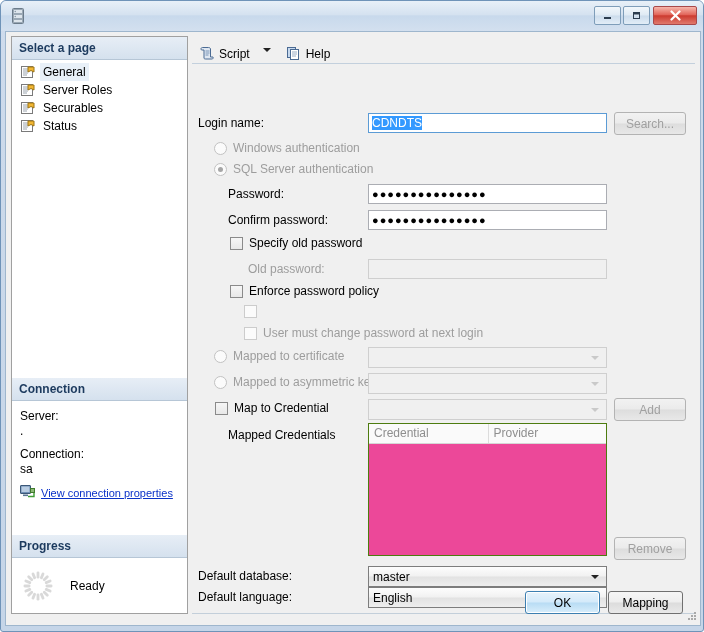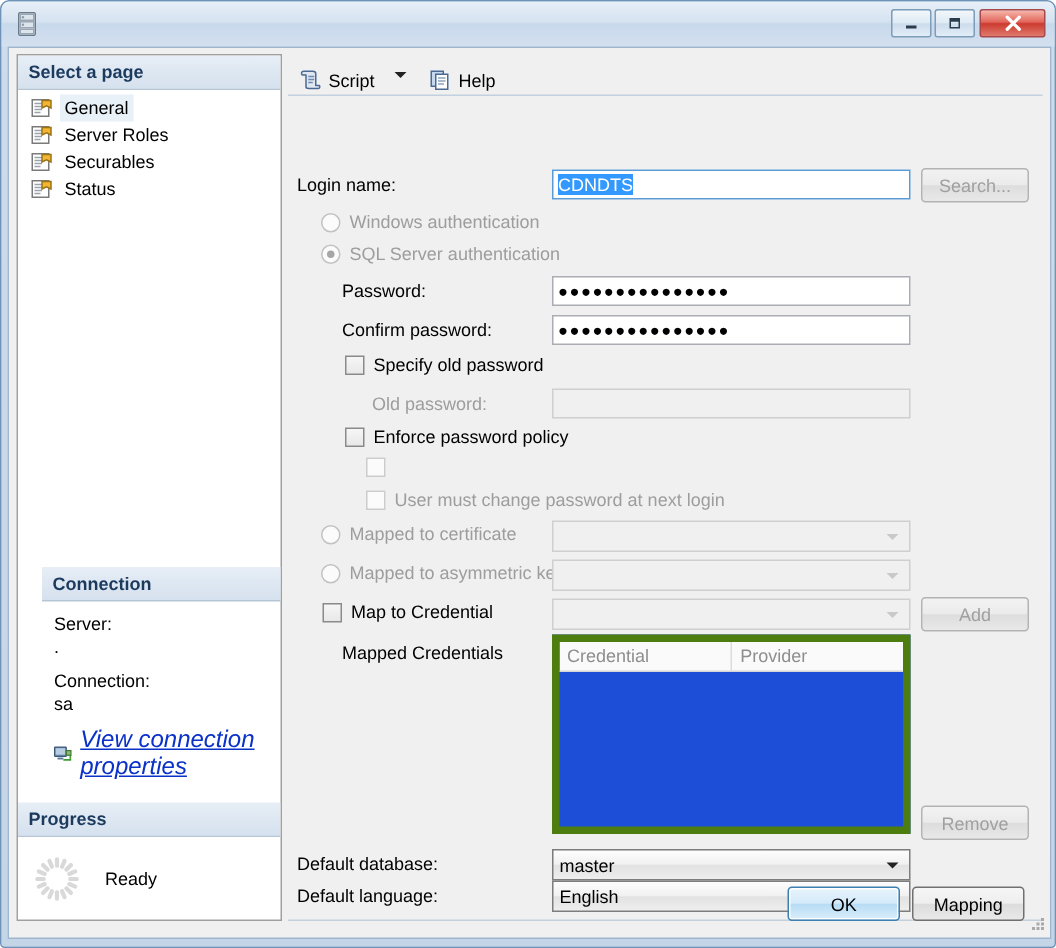--- a/index.html
+++ b/index.html
@@ -100,21 +100,21 @@
   .pg-icon { width: 16px; height: 14px; margin-right: 4px; flex: 0 0 16px; }
 
   #conn-block { padding: 8px 0 6px 8px; }
   .conn-line { font-size: 12px; color: #000; line-height: 15px; }
   .conn-gap { height: 8px; }
   #conn-link-row {
     display: flex; align-items: center; margin-top: 8px;
   }
   #conn-link {
     color: #0a31c8; text-decoration: underline;
-    font-size: 16px; cursor: pointer; margin-left: 5px; font-style: italic;
+    font-size: 11px; cursor: pointer; margin-left: 5px;
   }
 
   #progress-block {
     display: flex; align-items: center;
     height: 56px; padding-left: 10px;
   }
   #progress-label { font-size: 12px; color: #000; margin-left: 16px; }
   .spinner { width: 32px; height: 32px; }
 
   
@@ -251,22 +251,22 @@
     width: 0; height: 0;
     border-left: 4px solid transparent;
     border-right: 4px solid transparent;
     border-top: 4px solid #c9c9c9;
   }
   .combo.enabled .combo-arrow { border-top-color: #222; }
 
   #credlist {
     position: absolute;
     box-sizing: border-box;
-    background: #1d4ed8;
-    border: 5px solid #4d7c0f;
+    background: #ec4899;
+    border: 1px solid #4d7c0f;
     overflow: hidden;
   }
   #credlist-head {
     display: flex; height: 19px;
     border-bottom: 1px solid #d6d6d6;
     background: #fafafa;
   }
   .col-head {
     font-size: 12px; color: #8e8e8e;
     padding: 2px 0 0 5px;
@@ -355,21 +355,21 @@
         <div class="page-item">
           <svg class="pg-icon" viewBox="0 0 16 14">
             <rect x="1.5" y="1.5" width="11" height="11" fill="#ffffff" stroke="#7a7a7a"></rect>
             <path d="M3 4h5M3 6h5M3 8h5M3 10h4" stroke="#9aa3ad" stroke-width="1"></path>
             <path d="M8 2 L14 2 L14 7 L11 5.5 L8 7 Z" fill="#f2b632" stroke="#9c7414"></path>
           </svg>
           <span class="plabel">Status</span>
         </div>
       </div>
 
-      <div style="position:absolute; left:0; top:341px; width:175px;padding-left:16px;">
+      <div style="position:absolute; left:0; top:341px; width:175px;">
         <div class="sect-header">Connection</div>
         <div id="conn-block">
           <div class="conn-line">Server:</div>
           <div class="conn-line">.</div>
           <div class="conn-gap"></div>
           <div class="conn-line">Connection:</div>
           <div class="conn-line">sa</div>
           <div id="conn-link-row">
             <svg width="16" height="15" viewBox="0 0 16 15">
               <rect x="0.5" y="0.5" width="10" height="8" rx="0.5" fill="#6f8fb5" stroke="#3c5878"></rect>

